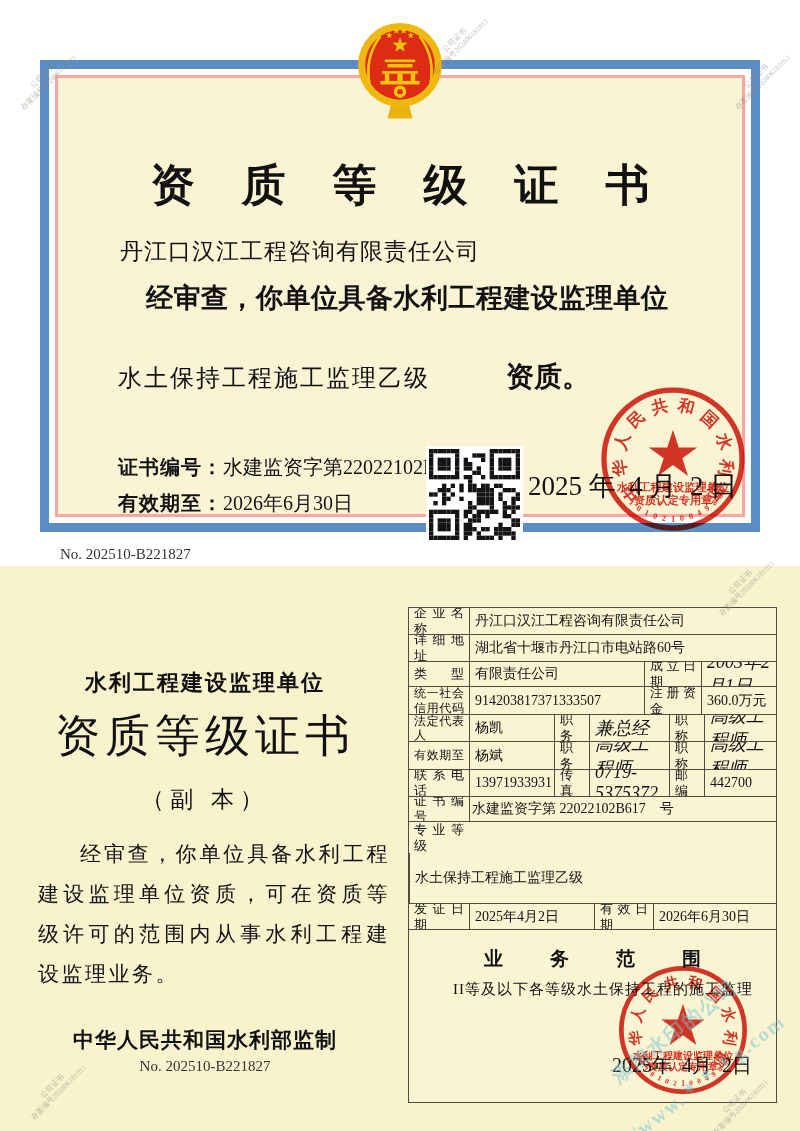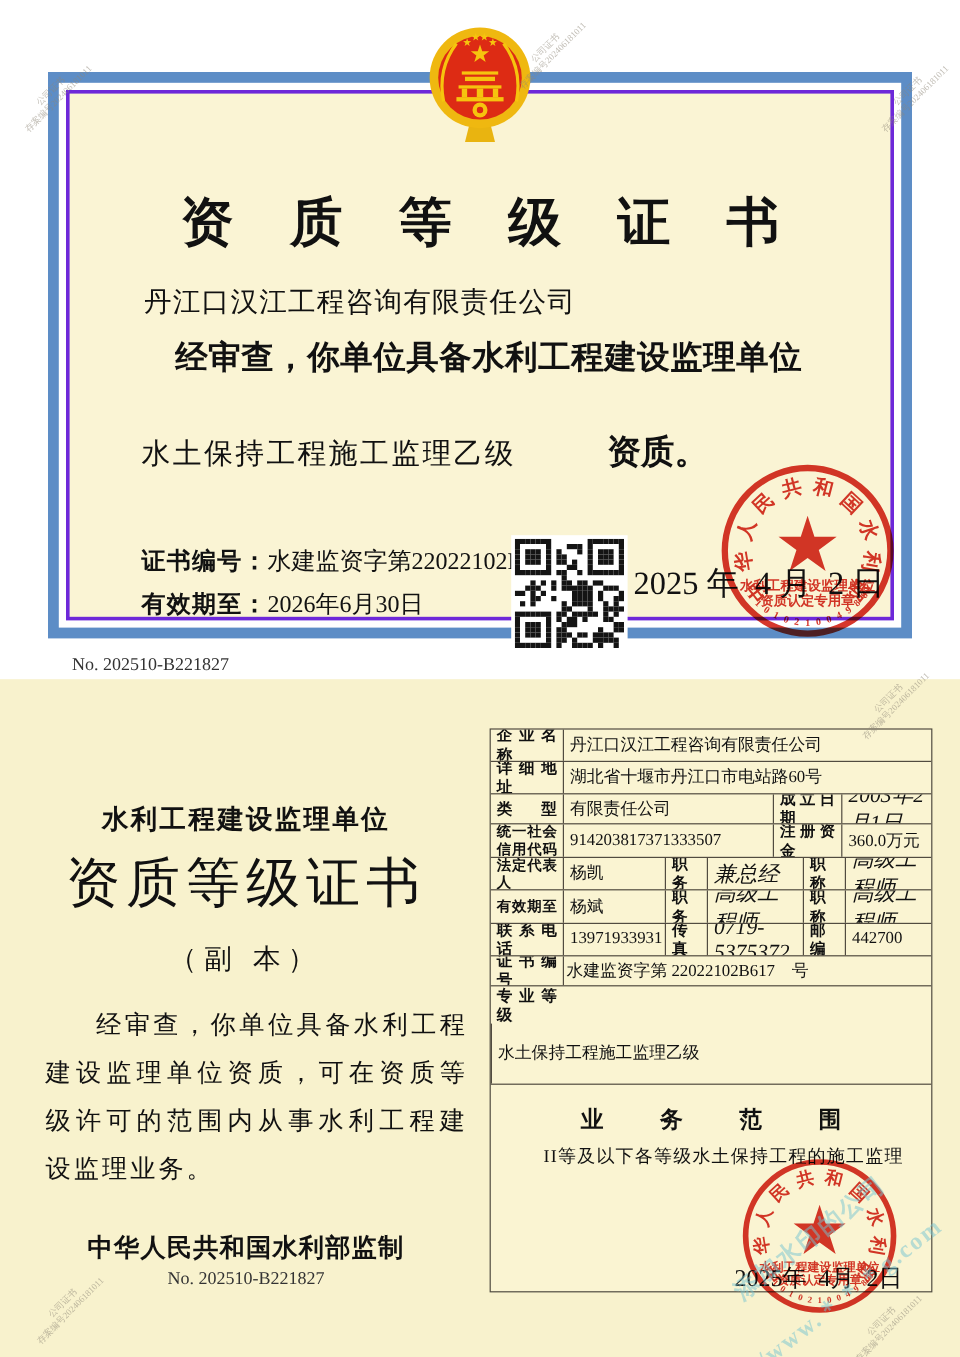--- a/index.html
+++ b/index.html
@@ -9,21 +9,21 @@
   
   .wm-gray{position:absolute;color:rgba(142,134,120,.55);font-size:7.5px;line-height:9px;
            transform:rotate(-45deg);white-space:nowrap;z-index:9;text-align:center;}
   .wm-cyan{position:absolute;color:rgba(116,196,210,.5);font-weight:bold;
            transform:rotate(-38deg);white-space:nowrap;z-index:8;letter-spacing:2px;}
 
   
   #front-card{position:absolute;left:40px;top:60px;width:720px;height:472px;
               background:#5d8dc6;padding:9px;box-sizing:border-box;}
   #front-card .b2{width:100%;height:100%;background:#fff;padding:6px;box-sizing:border-box;}
-  #front-card .b3{width:100%;height:100%;background:#6d28d9;padding:3px;box-sizing:border-box;}
+  #front-card .b3{width:100%;height:100%;background:#fca5a5;padding:3px;box-sizing:border-box;}
   #front-card .b4{position:relative;width:100%;height:100%;background:#faf4d4;box-sizing:border-box;}
 
   #emblem{position:absolute;left:355px;top:22px;width:90px;height:100px;z-index:6;}
 
   #front-title{position:absolute;left:0;top:78px;width:100%;text-align:center;
                font-size:44px;font-weight:900;letter-spacing:18px;text-indent:18px;}
   #front-company{position:absolute;left:62px;top:158px;font-size:23px;letter-spacing:1px;}
   #front-statement{position:absolute;left:88px;top:202px;font-size:27px;font-weight:900;letter-spacing:.5px;}
   #front-grade{position:absolute;left:60px;top:284px;font-size:24px;letter-spacing:2px;}
   #front-suffix{position:absolute;left:448px;top:280px;font-size:28px;font-weight:900;}
@@ -52,21 +52,21 @@
                font-size:15px;color:#333;font-family:"Liberation Serif",serif;}
 
   
   #info-table{position:absolute;left:408px;top:41px;width:369px;box-sizing:border-box;
               border:1px solid #514b40;background:#faf4d2;}
   .trow{display:flex;border-top:1px solid #514b40;box-sizing:border-box;}
   .trow:first-child{border-top:none;}
   .tcell{border-left:1px solid #514b40;display:flex;align-items:center;padding:0 5px;
          box-sizing:border-box;overflow:hidden;}
   .tcell:first-child{border-left:none;}
-  .tlabel{font-weight:700;font-size:13px;justify-content:center;}
+  .tlabel{font-weight:400;font-size:13px;justify-content:center;}
   .tlabel>div{width:100%;text-align:justify;text-align-last:justify;line-height:1.2;}
   .tlabel.small{font-size:12px;}
   .tvalue{font-size:14px;}
   .w60{width:60px;flex:none;} .w175{width:175px;flex:none;} .w57{width:57px;flex:none;}
   .w85{width:85px;flex:none;} .w35{width:35px;flex:none;} .w80{width:80px;flex:none;}
   .w125{width:125px;flex:none;} .w59{width:59px;flex:none;} .grow{flex:1;}
   .v2small{font-size:18px;font-style:italic;}
   #scope-cell{position:relative;height:172px;box-sizing:border-box;}
   #scope-header{text-align:center;font-size:19px;font-weight:700;letter-spacing:14px;
                 text-indent:14px;margin-top:16px;}
@@ -481,20 +481,30 @@
             <div>证书编号</div>
           </div>
         <div class="tcell tvalue grow" style="padding-left:2px;">水建监资字第 22022102B617　号</div>
       </div>
       <div class="trow" style="height:82px;flex-direction:column;">
         <div class="tcell tlabel w60">
             <div>专业等级</div>
           </div>
         <div class="tcell tvalue grow">水土保持工程施工监理乙级</div>
       </div>
+      <div class="trow" style="height:26px;">
+        <div class="tcell tlabel w60">
+            <div>发证日期</div>
+          </div>
+        <div class="tcell tvalue w125">2025年4月2日</div>
+        <div class="tcell tlabel w59">
+            <div>有效日期</div>
+          </div>
+        <div class="tcell tvalue grow">2026年6月30日</div>
+      </div>
       <div class="trow">
         <div id="scope-cell" class="grow">
           <div id="scope-header">业　务　范　围</div>
           <div id="scope-text">II等及以下各等级水土保持工程的施工监理</div>
         </div>
       </div>
     </div>
 
     <div class="wm-cyan" style="left:598px;top:452px;font-size:20px;">添加水印的公司</div>
     <div class="wm-cyan" style="left:560px;top:516px;font-size:20px;">http://www.＊＊＊g.com</div>

